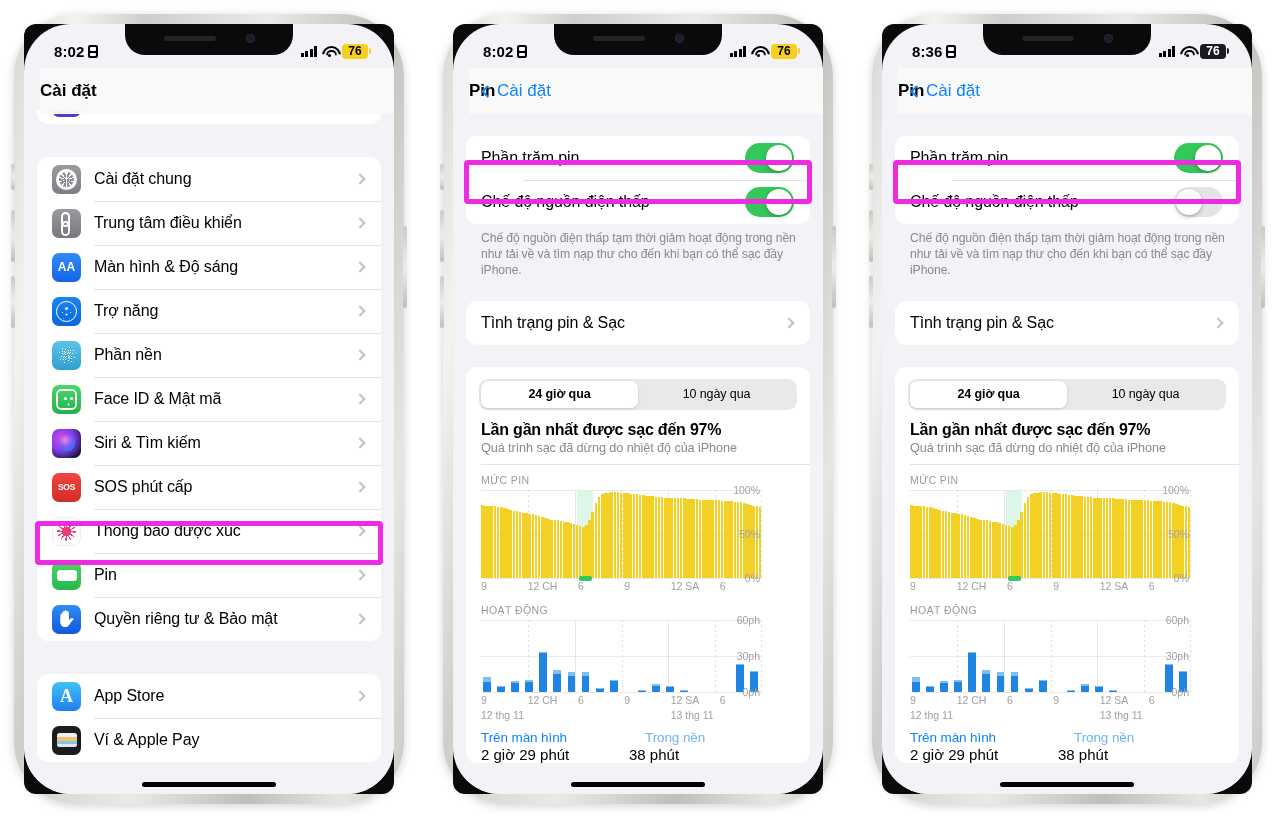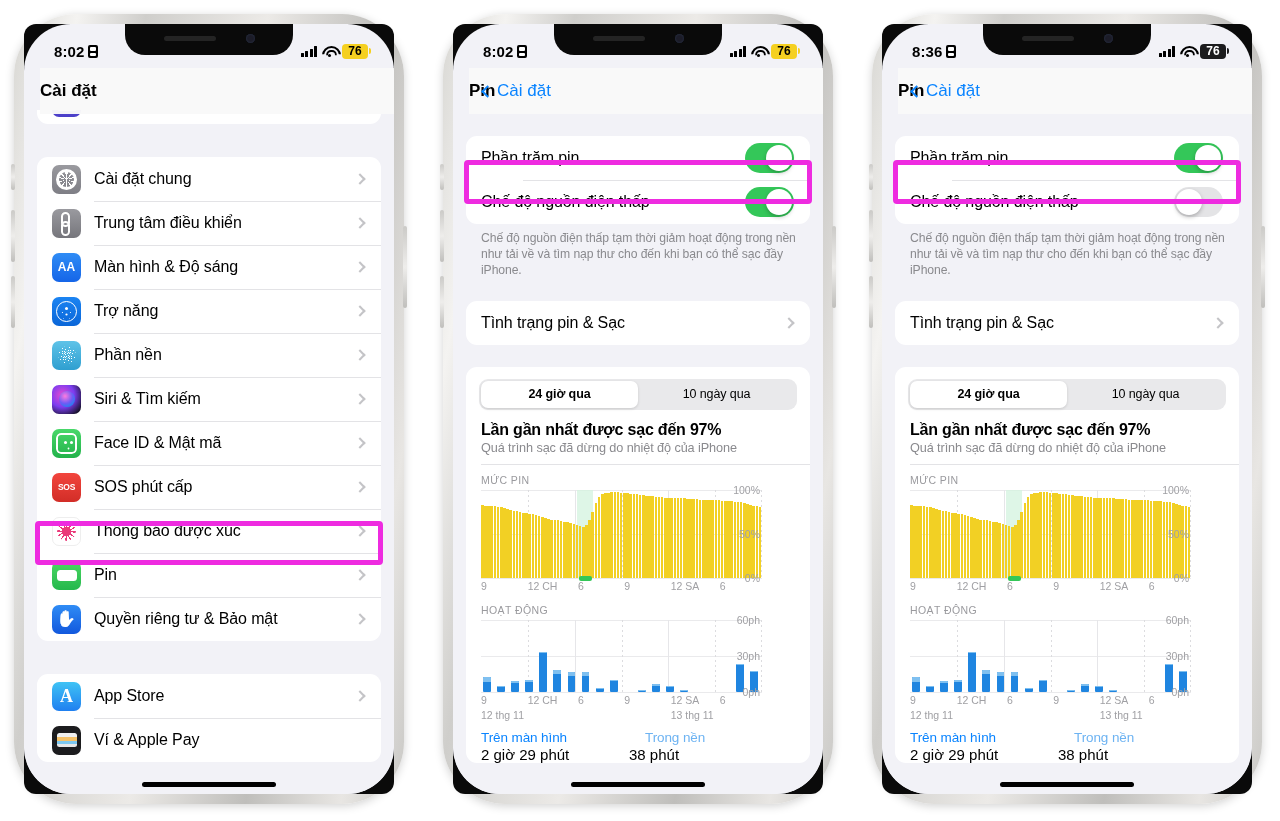--- a/index.html
+++ b/index.html
@@ -365,29 +365,29 @@
               <span class="ico g-acc"></span>
               <span class="row-label">Trợ năng</span>
               <span class="chev-r"></span>
             </div>
             <div class="row">
               <span class="ico g-wall"></span>
               <span class="row-label">Phần nền</span>
               <span class="chev-r"></span>
             </div>
             <div class="row">
-              <span class="ico g-siri"></span>
-              <span class="row-label">Siri &amp; Tìm kiếm</span>
-              <span class="chev-r"></span>
-            </div>
-            <div class="row">
               <span class="ico g-face">
                   <i class="f-dots"></i>
                 </span>
               <span class="row-label">Face ID &amp; Mật mã</span>
+              <span class="chev-r"></span>
+            </div>
+            <div class="row">
+              <span class="ico g-siri"></span>
+              <span class="row-label">Siri &amp; Tìm kiếm</span>
               <span class="chev-r"></span>
             </div>
             <div class="row">
               <span class="ico g-sos">SOS</span>
               <span class="row-label">SOS phút cấp</span>
               <span class="chev-r"></span>
             </div>
             <div class="row">
               <span class="ico g-expo"></span>
               <span class="row-label">Thông báo được xúc</span>

